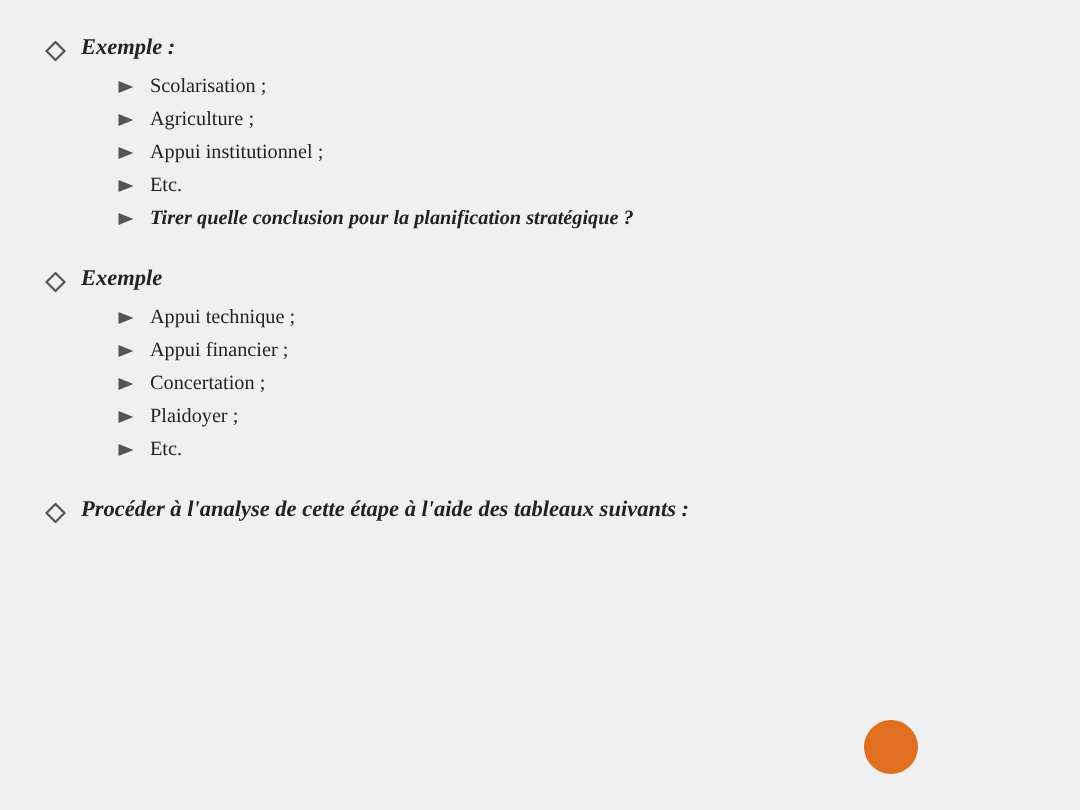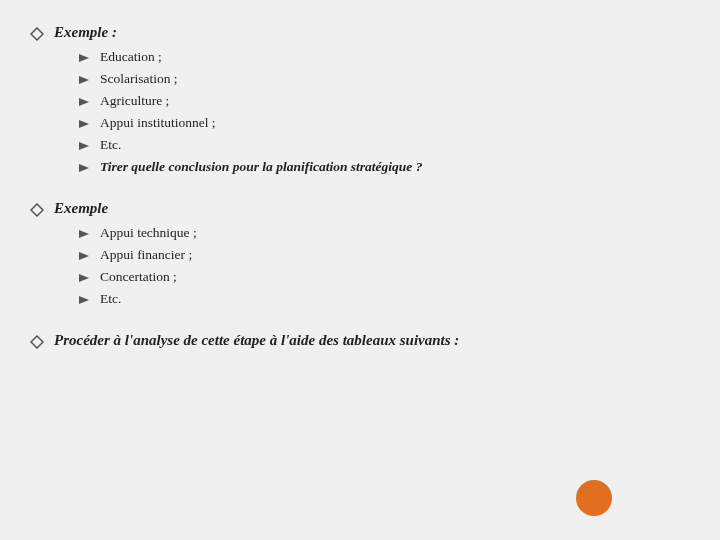--- a/index.html
+++ b/index.html
@@ -125,26 +125,20 @@
         </svg>
       </span>
       <span class="section-title">Exemple :</span>
     </div>
     <ul class="sub-list">
 
         <li>
           <span class="sub-bullet"><svg viewBox="0 0 12 12" xmlns="http://www.w3.org/2000/svg">
     <polygon points="1,2 11,6 1,10" fill="#555"></polygon>
   </svg></span>
-          <span>Education ;</span>
-        </li>
-        <li>
-          <span class="sub-bullet"><svg viewBox="0 0 12 12" xmlns="http://www.w3.org/2000/svg">
-    <polygon points="1,2 11,6 1,10" fill="#555"></polygon>
-  </svg></span>
           <span>Scolarisation ;</span>
         </li>
         <li>
           <span class="sub-bullet"><svg viewBox="0 0 12 12" xmlns="http://www.w3.org/2000/svg">
     <polygon points="1,2 11,6 1,10" fill="#555"></polygon>
   </svg></span>
           <span>Agriculture ;</span>
         </li>
         <li>
           <span class="sub-bullet"><svg viewBox="0 0 12 12" xmlns="http://www.w3.org/2000/svg">
@@ -193,20 +187,26 @@
         <li>
           <span class="sub-bullet"><svg viewBox="0 0 12 12" xmlns="http://www.w3.org/2000/svg">
     <polygon points="1,2 11,6 1,10" fill="#555"></polygon>
   </svg></span>
           <span>Concertation ;</span>
         </li>
         <li>
           <span class="sub-bullet"><svg viewBox="0 0 12 12" xmlns="http://www.w3.org/2000/svg">
     <polygon points="1,2 11,6 1,10" fill="#555"></polygon>
   </svg></span>
+          <span>Plaidoyer ;</span>
+        </li>
+        <li>
+          <span class="sub-bullet"><svg viewBox="0 0 12 12" xmlns="http://www.w3.org/2000/svg">
+    <polygon points="1,2 11,6 1,10" fill="#555"></polygon>
+  </svg></span>
           <span>Etc.</span>
         </li>
       </ul>
   </div>
 
   <div class="bottom-text">
     <span class="diamond-icon">
       <svg viewBox="0 0 14 14" xmlns="http://www.w3.org/2000/svg">
         <polygon points="7,1 13,7 7,13 1,7" fill="none" stroke="#555" stroke-width="1.5"></polygon>
       </svg>

